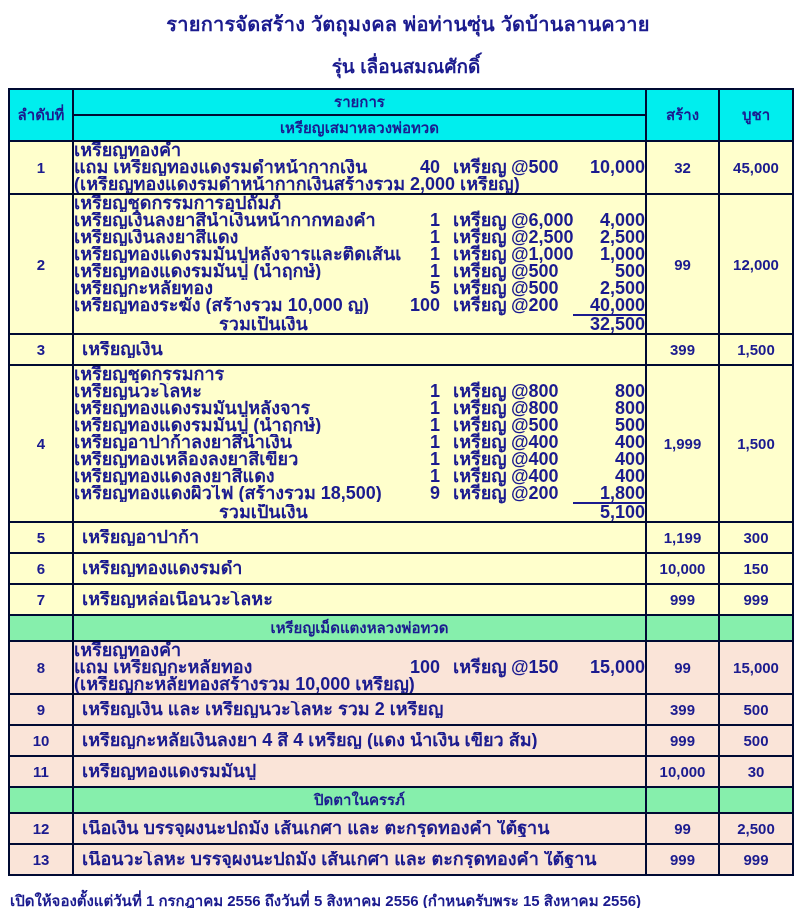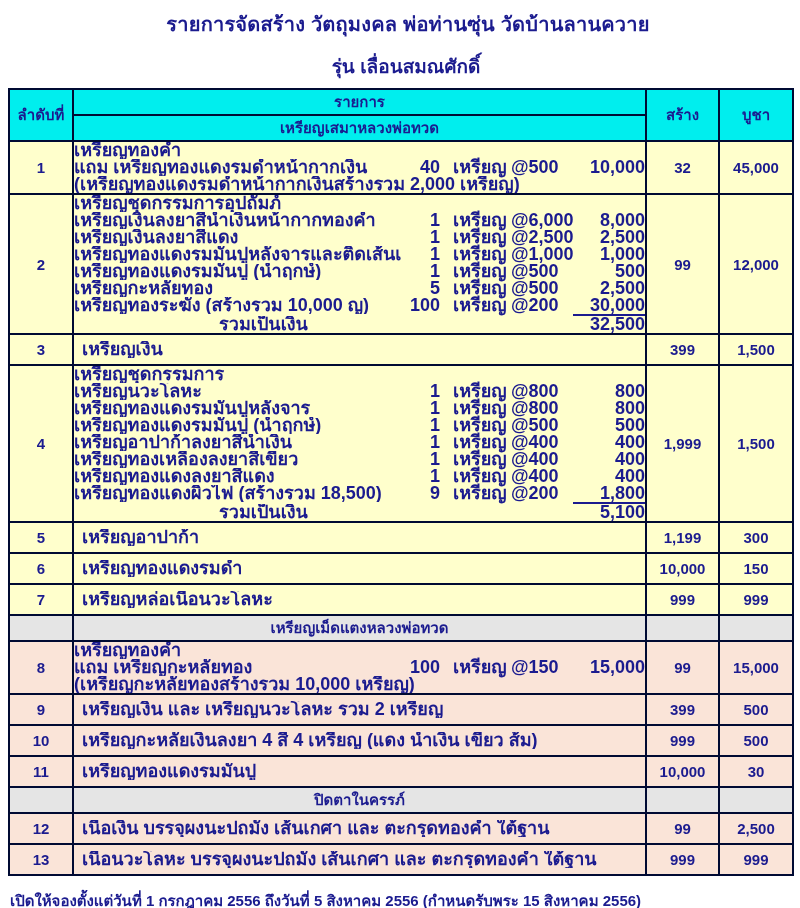--- a/index.html
+++ b/index.html
@@ -26,21 +26,21 @@
   thead th { background:#00eeee; font-size:15px; font-weight:bold; }
   thead tr.h1 th { height:22px; }
   thead tr.h2 th { height:22px; border-top-width:1px; }
   thead th.rowspan2 { height:46px; }
 
   td.no    { text-align:center; font-size:15px; }
   td.made, td.price { text-align:center; font-size:15px; }
 
   tr.bg-yellow td { background:#ffffcc; }
   tr.bg-peach  td { background:#fae4d8; }
-  tr.bg-cyan   td { background:#e5e5e5; }
+  tr.bg-cyan   td { background:#86efac; }
 
   td.item-cell { padding:3px 6px 3px 8px; font-size:18px; }
   tr.single td.item-cell { padding:6px 6px 6px 8px; }
 
   .line { display:flex; align-items:baseline; line-height:17px; }
   .line .nm  { flex:1; white-space:nowrap; overflow:hidden; }
   .line .qty { width:38px; text-align:right; flex:none; }
   .line .unit{ width:58px; padding-left:13px; flex:none; }
   .line .at  { width:62px; flex:none; }
   .line .amt { width:72px; text-align:right; flex:none; }
@@ -101,21 +101,21 @@
         <td class="no">2</td>
         <td class="item-cell">
           <div class="line">
             <span class="nm">เหรียญชุดกรรมการอุปถัมภ์</span>
           </div>
           <div class="line">
             <span class="nm">เหรียญเงินลงยาสีน้ำเงินหน้ากากทองคำ</span>
             <span class="qty">1</span>
             <span class="unit">เหรียญ</span>
             <span class="at">@6,000</span>
-            <span class="amt">8,000</span>
+            <span class="amt">4,000</span>
           </div>
           <div class="line">
             <span class="nm">เหรียญเงินลงยาสีแดง</span>
             <span class="qty">1</span>
             <span class="unit">เหรียญ</span>
             <span class="at">@2,500</span>
             <span class="amt">2,500</span>
           </div>
           <div class="line">
             <span class="nm">เหรียญทองแดงรมมันปูหลังจารและติดเส้นเกศาและจีวร</span>
@@ -136,21 +136,21 @@
             <span class="qty">5</span>
             <span class="unit">เหรียญ</span>
             <span class="at">@500</span>
             <span class="amt">2,500</span>
           </div>
           <div class="line">
             <span class="nm">เหรียญทองระฆัง (สร้างรวม 10,000 ญ)</span>
             <span class="qty">100</span>
             <span class="unit">เหรียญ</span>
             <span class="at">@200</span>
-            <span class="amt ul">30,000</span>
+            <span class="amt ul">40,000</span>
           </div>
           <div class="line total">
             <span class="nm">รวมเป็นเงิน</span>
             <span class="amt">32,500</span>
           </div>
         </td>
         <td class="made">99</td>
         <td class="price">12,000</td>
       </tr>
       <tr class="bg-yellow single">

